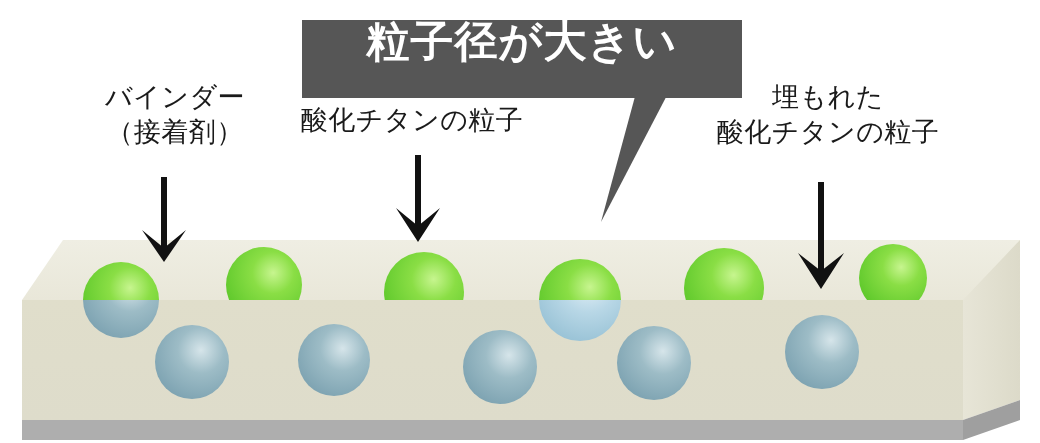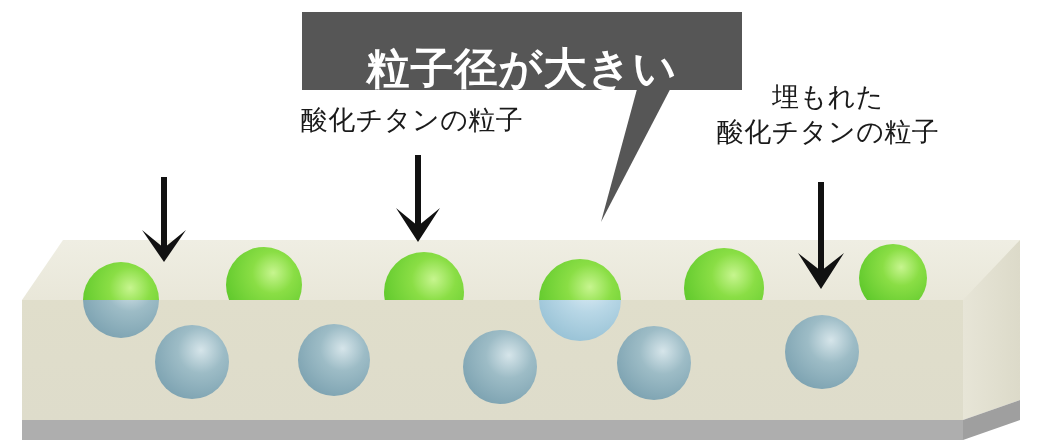--- a/index.html
+++ b/index.html
@@ -23,26 +23,26 @@
     left: 0;
     top: 0;
     width: 1040px;
     height: 443px;
   }
 
   
   .callout-box {
     position: absolute;
     left: 302px;
-    top: 12px;
+    top: 20px;
     width: 440px;
     height: 78px;
     background: #565656;
     display: flex;
-    align-items: flex-end;
+    align-items: flex-start;
     justify-content: center;
   }
   .callout-text {
     color: #ffffff;
     font-size: 43px;
     font-weight: bold;
     letter-spacing: 1px;
     line-height: 1;
     white-space: nowrap;
   }
@@ -162,19 +162,21 @@
       <rect x="415" y="155" width="6" height="72"></rect>
       <polygon points="396,208 418,242 440,208 418,226"></polygon>
     </g>
 
     <g fill="#111111">
       <rect x="818" y="182" width="6" height="94"></rect>
       <polygon points="798,253 821,289 844,253 821,271"></polygon>
     </g>
   </svg>
 
+  <div class="label" id="label-binder">バインダー
+（接着剤）</div>
 
   <div class="label" id="label-tio2">酸化チタンの粒子</div>
 
   <div class="label" id="label-buried">埋もれた
 酸化チタンの粒子</div>
 
 </div>
 
 </body></html>

